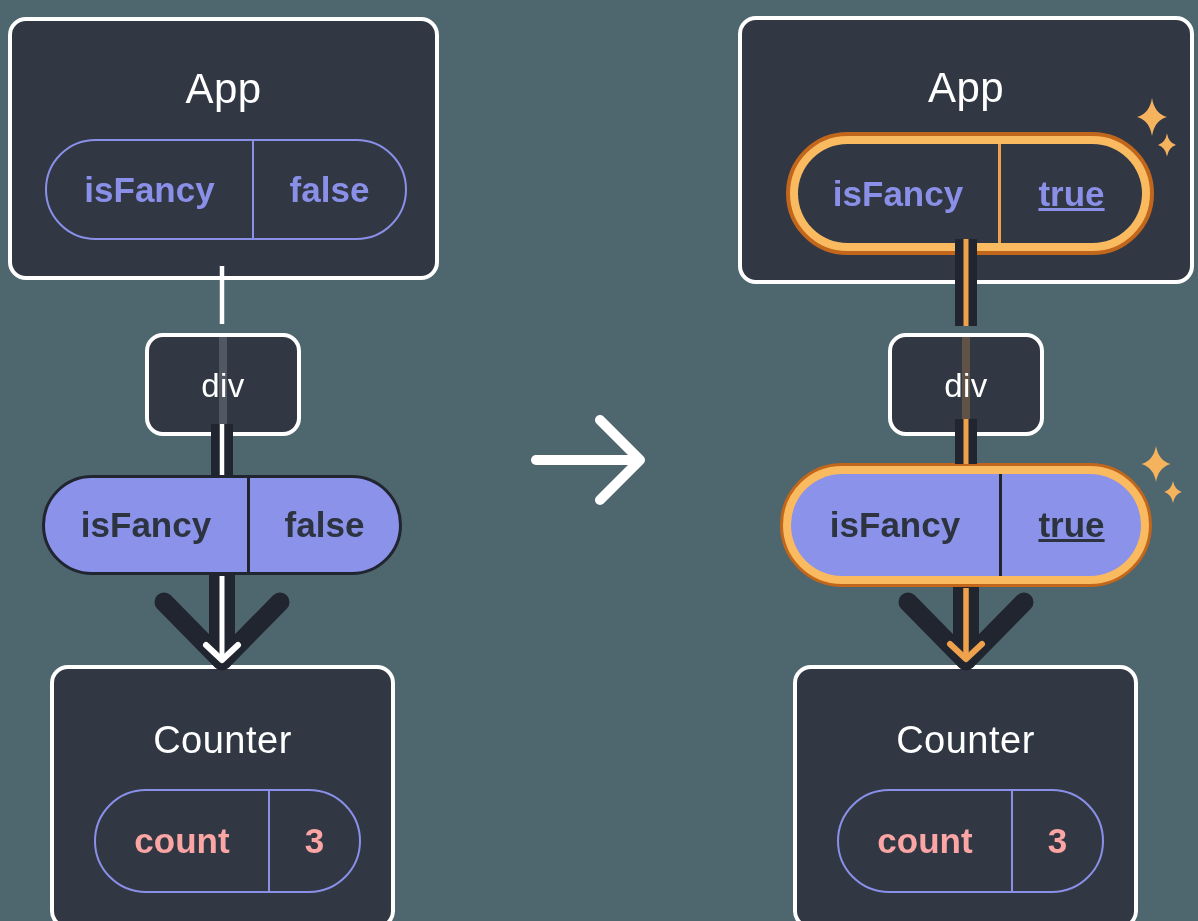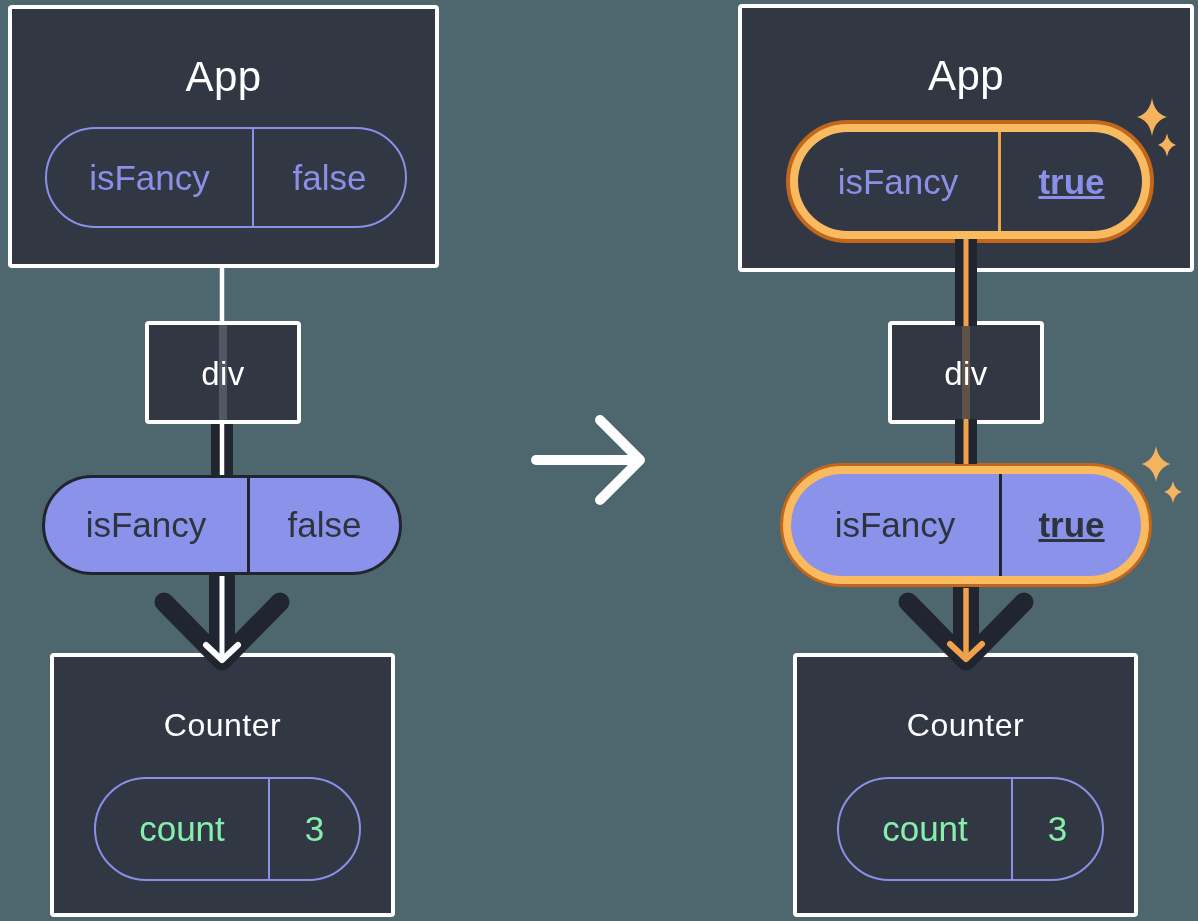--- a/index.html
+++ b/index.html
@@ -1,37 +1,37 @@
 <!DOCTYPE html>
 <html><head>
 <meta charset="utf-8">
 <style>
   html,body{margin:0;padding:0;background:#4e666e;}
   .canvas{position:relative;width:1198px;height:921px;background:#4e666e;overflow:hidden;
           font-family:"Liberation Sans","DejaVu Sans",sans-serif;}
-  .box{position:absolute;background:#313844;border:4px solid #fff;border-radius:4px;box-sizing:border-box;}
+  .box{position:absolute;background:#313844;border:4px solid #fff;border-radius:18px;box-sizing:border-box;margin-top:12px;}
   .box-title{position:absolute;left:0;right:0;text-align:center;color:#fff;font-weight:500;letter-spacing:.5px;}
   .title-app{top:44px;font-size:42px;}
-  .title-counter{top:50px;font-size:32px;}
+  .title-counter{top:50px;font-size:38px;}
   .title-div{top:30px;font-size:33px;font-weight:400;}
   .pill{position:absolute;display:flex;border-radius:999px;box-sizing:border-box;overflow:hidden;}
-  .cell{display:flex;align-items:center;justify-content:center;font-size:35px;font-weight:400;box-sizing:border-box;height:100%;}
+  .cell{display:flex;align-items:center;justify-content:center;font-size:35px;font-weight:700;box-sizing:border-box;height:100%;}
   .grow{flex:1;}
   
   .b-app{left:8px;top:5px;width:431px;height:263px;}
   .b-app-pill{left:33px;top:118px;width:362px;height:101px;border:2px solid #8a90e8;color:#8a90e8;}
   .b-app-pill .c1{width:207px;border-right:2px solid #8a90e8;}
   .b-div{left:145px;top:321px;width:156px;height:103px;}
   .stripe{position:absolute;left:50%;transform:translateX(-50%);top:0;bottom:0;width:8px;}
   .stripe-white{background:rgba(255,255,255,.16);}
   .stripe-orange{background:rgba(240,161,75,.25);}
   .b-pill{left:42px;top:475px;width:360px;height:100px;background:#8b92ea;border:3px solid #20252f;color:#2d333f;}
   .b-pill .c1{width:205px;border-right:3px solid #20252f;}
   .b-counter{left:50px;top:653px;width:345px;height:264px;}
-  .counter-pill{left:40px;top:120px;width:267px;height:104px;border:2px solid #8a90e8;color:#86efac;}
+  .counter-pill{left:40px;top:120px;width:267px;height:104px;border:2px solid #8a90e8;color:#fca5a5;}
   .counter-pill .c1{width:174px;border-right:2px solid #8a90e8;}
   
   .a-app{left:738px;top:4px;width:456px;height:268px;}
   .ring{position:absolute;border-radius:999px;background:#f9ba60;box-sizing:border-box;}
   .ring-app{left:44px;top:112px;width:368px;height:123px;border:4px solid #c2661c;}
   .ring-inner{position:absolute;left:8px;right:8px;top:8px;bottom:8px;border-radius:999px;display:flex;overflow:hidden;}
   .ring-app .ring-inner{background:#313844;color:#8a90e8;}
   .ring-app .c1{width:203px;border-right:3px solid #f0a14b;}
   .a-div{left:888px;top:321px;width:156px;height:103px;}
   .ring-prop{left:780px;top:463px;width:372px;height:124px;border:3px solid #c2661c;}

